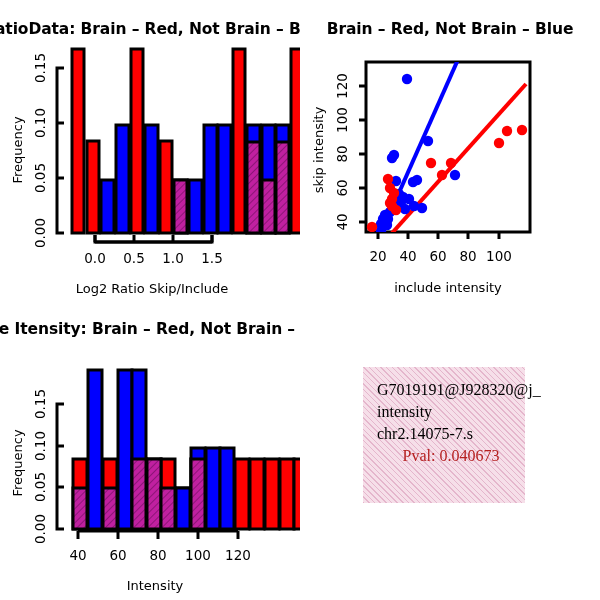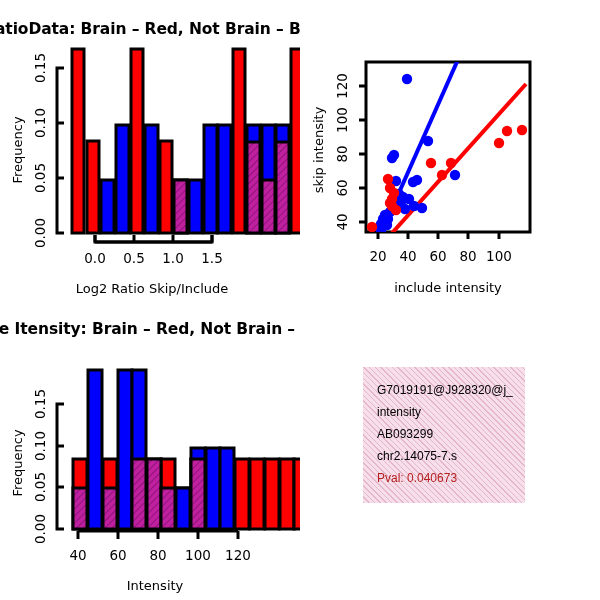--- a/index.html
+++ b/index.html
@@ -62,27 +62,27 @@
     background-image:
       repeating-linear-gradient(45deg,
         rgba(214,148,180,0.55) 0px,
         rgba(214,148,180,0.55) 1px,
         rgba(0,0,0,0) 1px,
         rgba(0,0,0,0) 4px);
     padding: 12px 0 14px 14px;
     box-sizing: content-box;
   }
   .info-line {
-    font-size: 12px;
+    font-size: 16px;
     line-height: 22px;
     white-space: nowrap;
     color: #000000;
-    font-family: Liberation Sans, sans-serif;
-  }
-  .info-line.pval { color: #b52020; }
+    font-family: Liberation Serif, serif;
+  }
+  .info-line.pval { color: #b52020; text-align: center; }
 </style>
 </head>
 <body>
 
 <div class="panel" id="panel-ratio-hist">
   <div class="panel-title" id="title-ratio">RatioData: Brain – Red, Not Brain – Blu</div>
 
   <svg width="300" height="300">
 
     <g>
@@ -140,20 +140,21 @@
     <defs>
       <pattern id="hatchMagenta" patternUnits="userSpaceOnUse" width="5" height="5" patternTransform="rotate(45)">
         <rect width="5" height="5" fill="#C020A0"></rect>
         <line x1="0" y1="0" x2="0" y2="5" stroke="#8E1478" stroke-width="2"></line>
       </pattern>
     </defs>
   </svg>
 </div>
 
 <div class="panel" id="panel-scatter">
+  <div class="panel-title" id="title-scatter">Brain – Red, Not Brain – Blue</div>
 
   <svg width="300" height="300">
     <defs>
       <clipPath id="scatterClip">
         <rect x="66" y="62" width="164" height="170"></rect>
       </clipPath>
     </defs>
 
     <rect x="66" y="62" width="164" height="170" fill="none" stroke="#000" stroke-width="3"></rect>
 
@@ -306,17 +307,16 @@
         <line x1="0" y1="0" x2="0" y2="5" stroke="#8E1478" stroke-width="2"></line>
       </pattern>
     </defs>
   </svg>
 </div>
 
 <div class="panel" id="panel-info">
   <div id="info-box">
     <div class="info-line">G7019191@J928320@j_</div>
     <div class="info-line">intensity</div>
-    <div class="info-line">AB093299</div>
     <div class="info-line">chr2.14075-7.s</div>
     <div class="info-line pval">Pval: 0.040673</div>
   </div>
 </div>
 
 </body></html>

